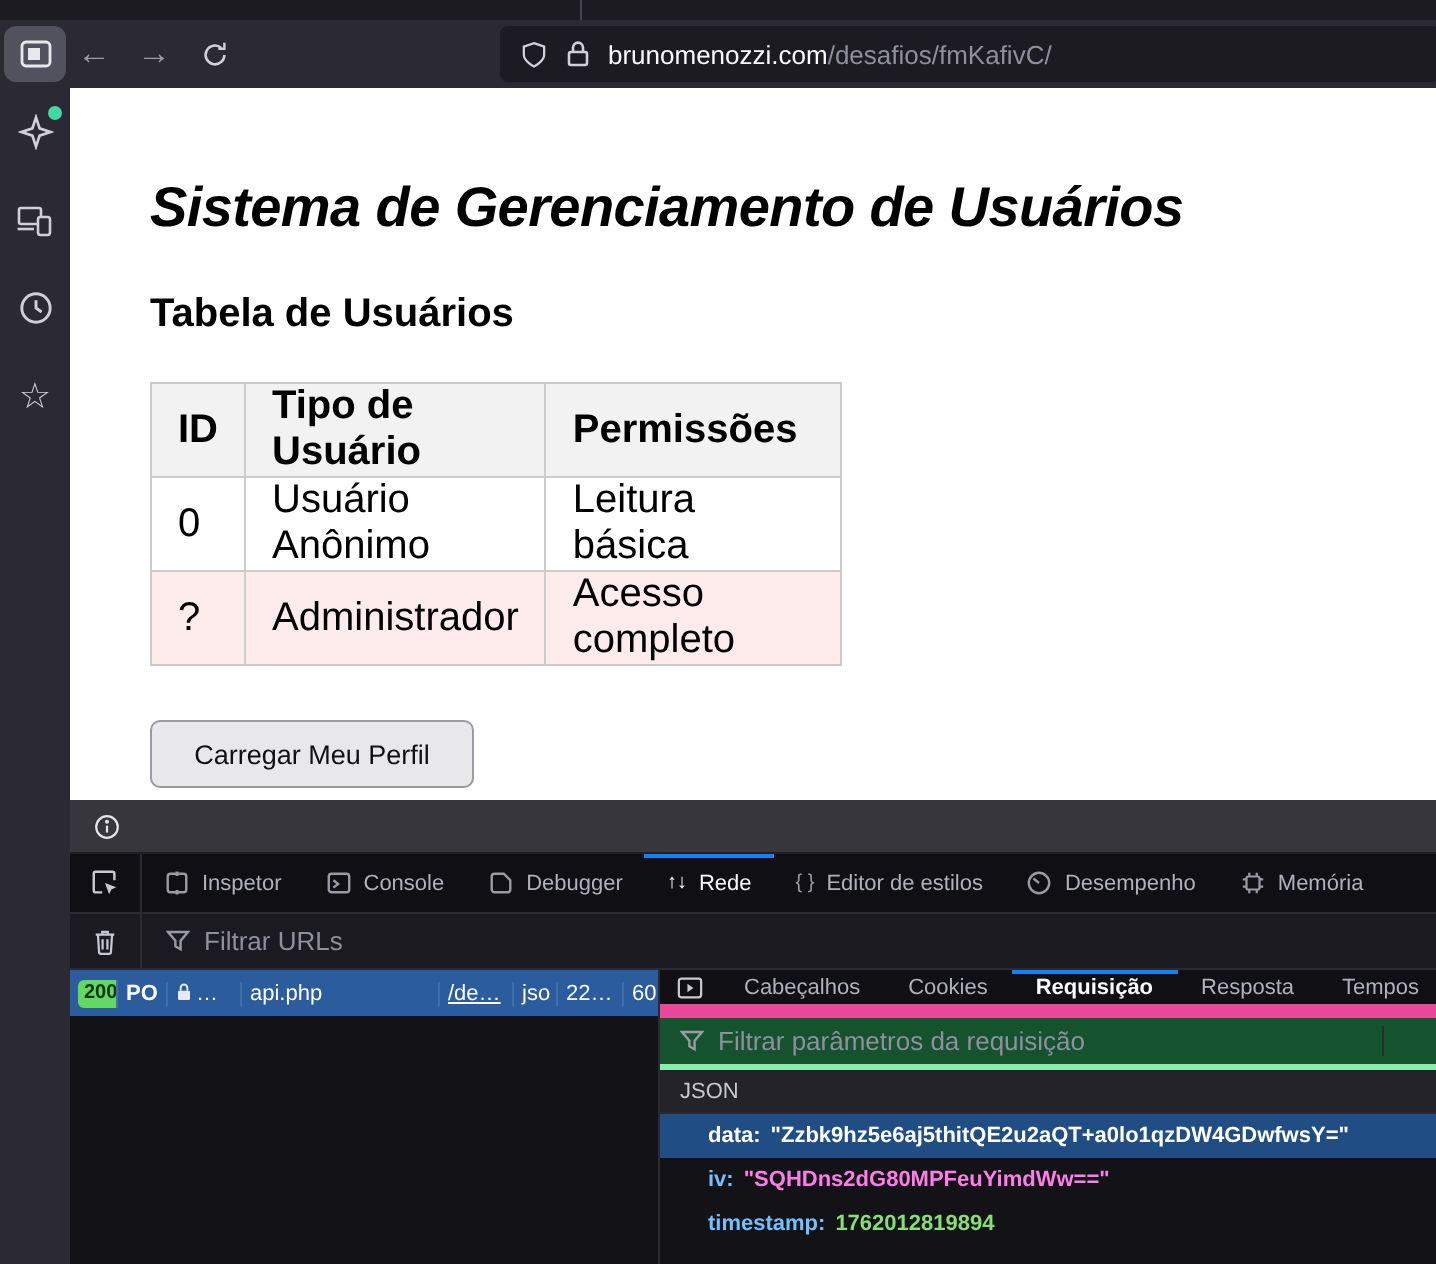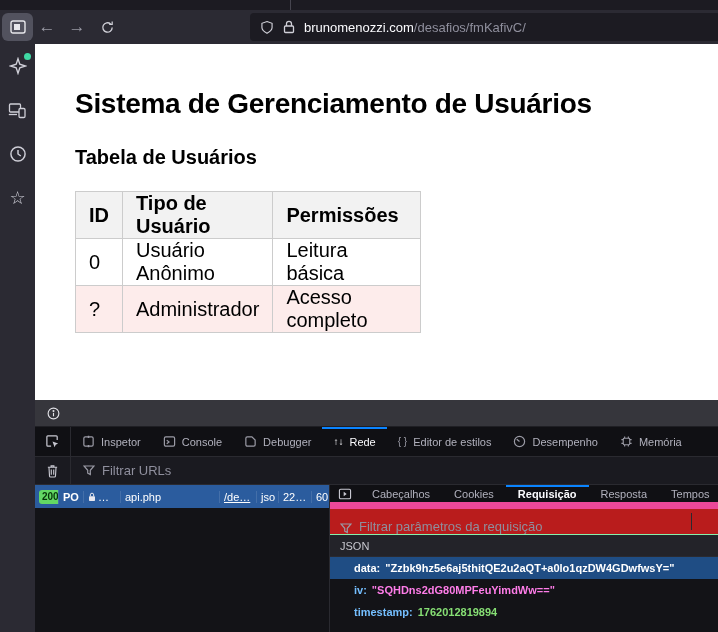--- a/index.html
+++ b/index.html
@@ -31,21 +31,21 @@
     display:flex; flex-direction:column; align-items:center; padding-top:12px; gap:24px; }
   .fx-icon { position:relative; width:20px; height:20px; color:#cfcfd8; display:flex;
     align-items:center; justify-content:center; }
   .fx-icon .dot { position:absolute; right:-3px; top:-3px; width:7px; height:7px; border-radius:50%;
     background:#3fd9a4; }
   .fx-icon.star-glyph { font-size:18px; line-height:18px; }
 
   
   .content { position:absolute; left:35px; top:44px; width:683px; height:356px; background:#fff;
     color:#000; overflow:hidden; }
-  .content h1 { margin:44px 0 0 40px; font-size:28px; letter-spacing:-0.3px; }
+  .content h1 { margin:44px 0 0 40px; font-size:28px; letter-spacing:-0.3px;font-style:italic; }
   .content h2 { margin:26px 0 0 40px; font-size:20px; }
   .user-table { margin:22px 0 0 40px; border-collapse:collapse; font-size:20px; }
   .user-table th, .user-table td { border:1px solid #cccccc; text-align:left; font-weight:normal;
     height:45px; padding:0 13px; }
   .user-table th { font-weight:bold; background:#f2f2f2; }
   .user-table td:first-child, .user-table th:first-child { width:43px; }
   .user-table td:nth-child(2), .user-table th:nth-child(2) { width:144px; }
   .user-table td:nth-child(3), .user-table th:nth-child(3) { width:148px; }
   .row-admin td { background:#fdeceb; }
   .load-btn { position:absolute; left:40px; top:316px; width:162px; height:34px; background:#e8e8ea;
@@ -102,22 +102,22 @@
   .net-detail { flex:1; background:#131317; overflow:hidden; }
   .det-tabs { height:24px; background:#101014; display:flex; align-items:stretch;
     border-bottom:7px solid #ec4899; white-space:nowrap; overflow:hidden; }
   .panelbtn { width:30px; display:flex; align-items:center; justify-content:center; color:#c9c9d2;
     flex:0 0 auto; }
   .det-tab { position:relative; display:flex; align-items:center; padding:0 12px; color:#b1b1bd;
     flex:0 0 auto; }
   .det-tab.active { color:#fbfbfe; font-weight:bold; }
   .det-tab.active::before { content:""; position:absolute; left:0; top:0; right:0; height:2px;
     background:#0a84ff; }
-  .det-filter { height:26px; display:flex; align-items:flex-end; background:#b91c1c;
-    border-bottom:1px solid #86efac; position:relative; }
+  .det-filter { height:26px; display:flex; align-items:center; background:#14532d;
+    border-bottom:3px solid #86efac; position:relative; }
   .det-filter .funnel { margin:0 7px 0 10px; color:#9a9aa5; display:flex; }
   .det-filter .sep { position:absolute; right:26px; top:4px; bottom:4px; width:1px; background:#2a2a30; }
   .json-head { height:22px; display:flex; align-items:center; padding-left:10px; background:#232329;
     color:#c8c8cf; border-bottom:1px solid #2a2a30; }
   .param-row { height:22px; display:flex; align-items:center; padding-left:24px;
     white-space:nowrap; overflow:hidden; }
   .param-row.selected { background:#1f4d84; }
   .param-row.selected .k, .param-row.selected .v { color:#fff; }
   .k { color:#75bfff; font-weight:bold; margin-right:5px; }
   .v-string { color:#ff7de9; font-weight:bold; }
@@ -210,20 +210,21 @@
         <td>Leitura básica</td>
       </tr>
       <tr class="row-admin">
         <td>?</td>
         <td>Administrador</td>
         <td>Acesso completo</td>
       </tr>
     </tbody>
       </table>
 
+    <button class="load-btn">Carregar Meu Perfil</button>
   </div>
 
   <div class="devtools">
 
     <div class="notifbar">
       <span class="icon">
         <svg width="13" height="13" viewBox="0 0 14 14" fill="none" stroke="currentColor" stroke-width="1.2">
           <circle cx="7" cy="7" r="5.8"></circle>
             <path d="M7 6.3 V10"></path>
             <circle cx="7" cy="4.2" r="0.5" fill="currentColor"></circle>

